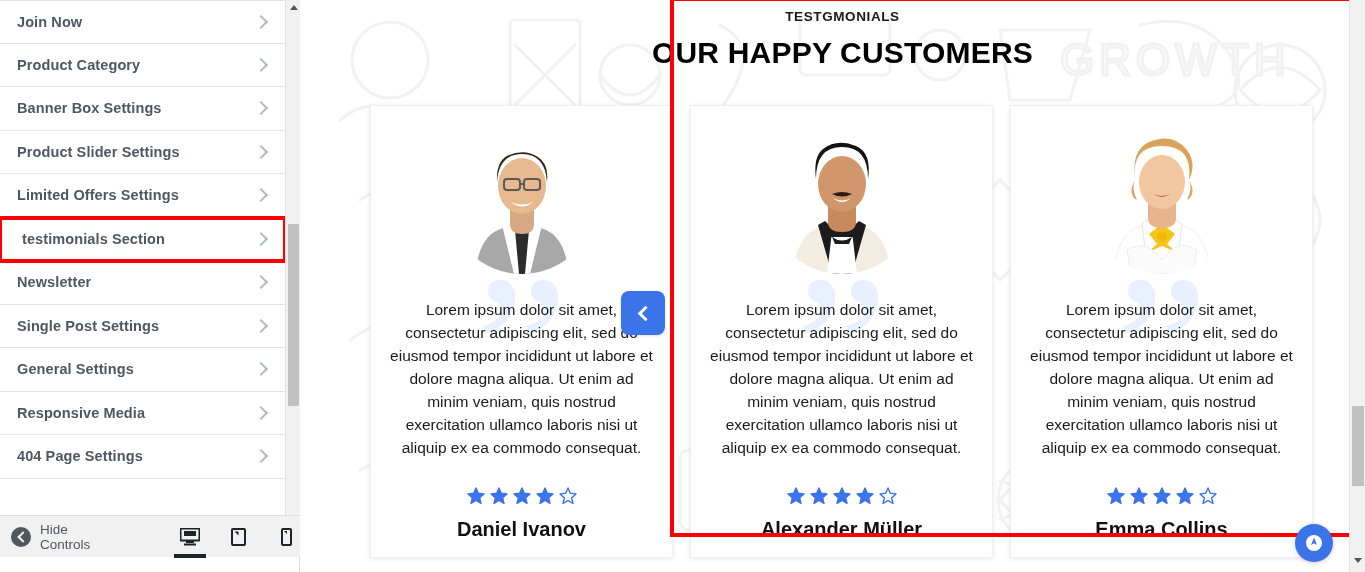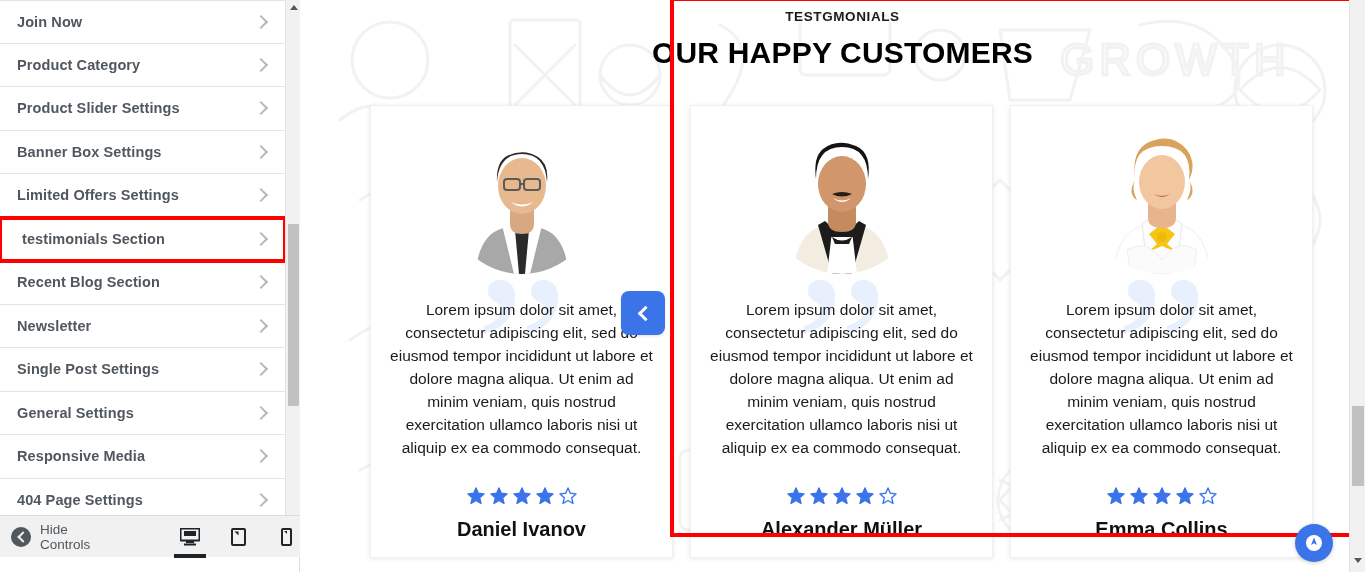--- a/index.html
+++ b/index.html
@@ -389,37 +389,33 @@
       <ul class="menu-list" id="menu-list">
           <li class="menu-item">
             <span class="menu-label">Join Now</span>
             <span class="chev"></span>
           </li>
           <li class="menu-item">
             <span class="menu-label">Product Category</span>
             <span class="chev"></span>
           </li>
           <li class="menu-item">
+            <span class="menu-label">Banner Box Settings</span>
+            <span class="chev"></span>
+          </li>
+          <li class="menu-item">
             <span class="menu-label">Product Slider Settings</span>
-            <span class="chev"></span>
-          </li>
-          <li class="menu-item">
-            <span class="menu-label">Banner Box Settings</span>
             <span class="chev"></span>
           </li>
           <li class="menu-item">
             <span class="menu-label">Limited Offers Settings</span>
             <span class="chev"></span>
           </li>
           <li class="menu-item highlight">
             <span class="menu-label">testimonials Section</span>
-            <span class="chev"></span>
-          </li>
-          <li class="menu-item">
-            <span class="menu-label">Recent Blog Section</span>
             <span class="chev"></span>
           </li>
           <li class="menu-item">
             <span class="menu-label">Newsletter</span>
             <span class="chev"></span>
           </li>
           <li class="menu-item">
             <span class="menu-label">Single Post Settings</span>
             <span class="chev"></span>
           </li>

